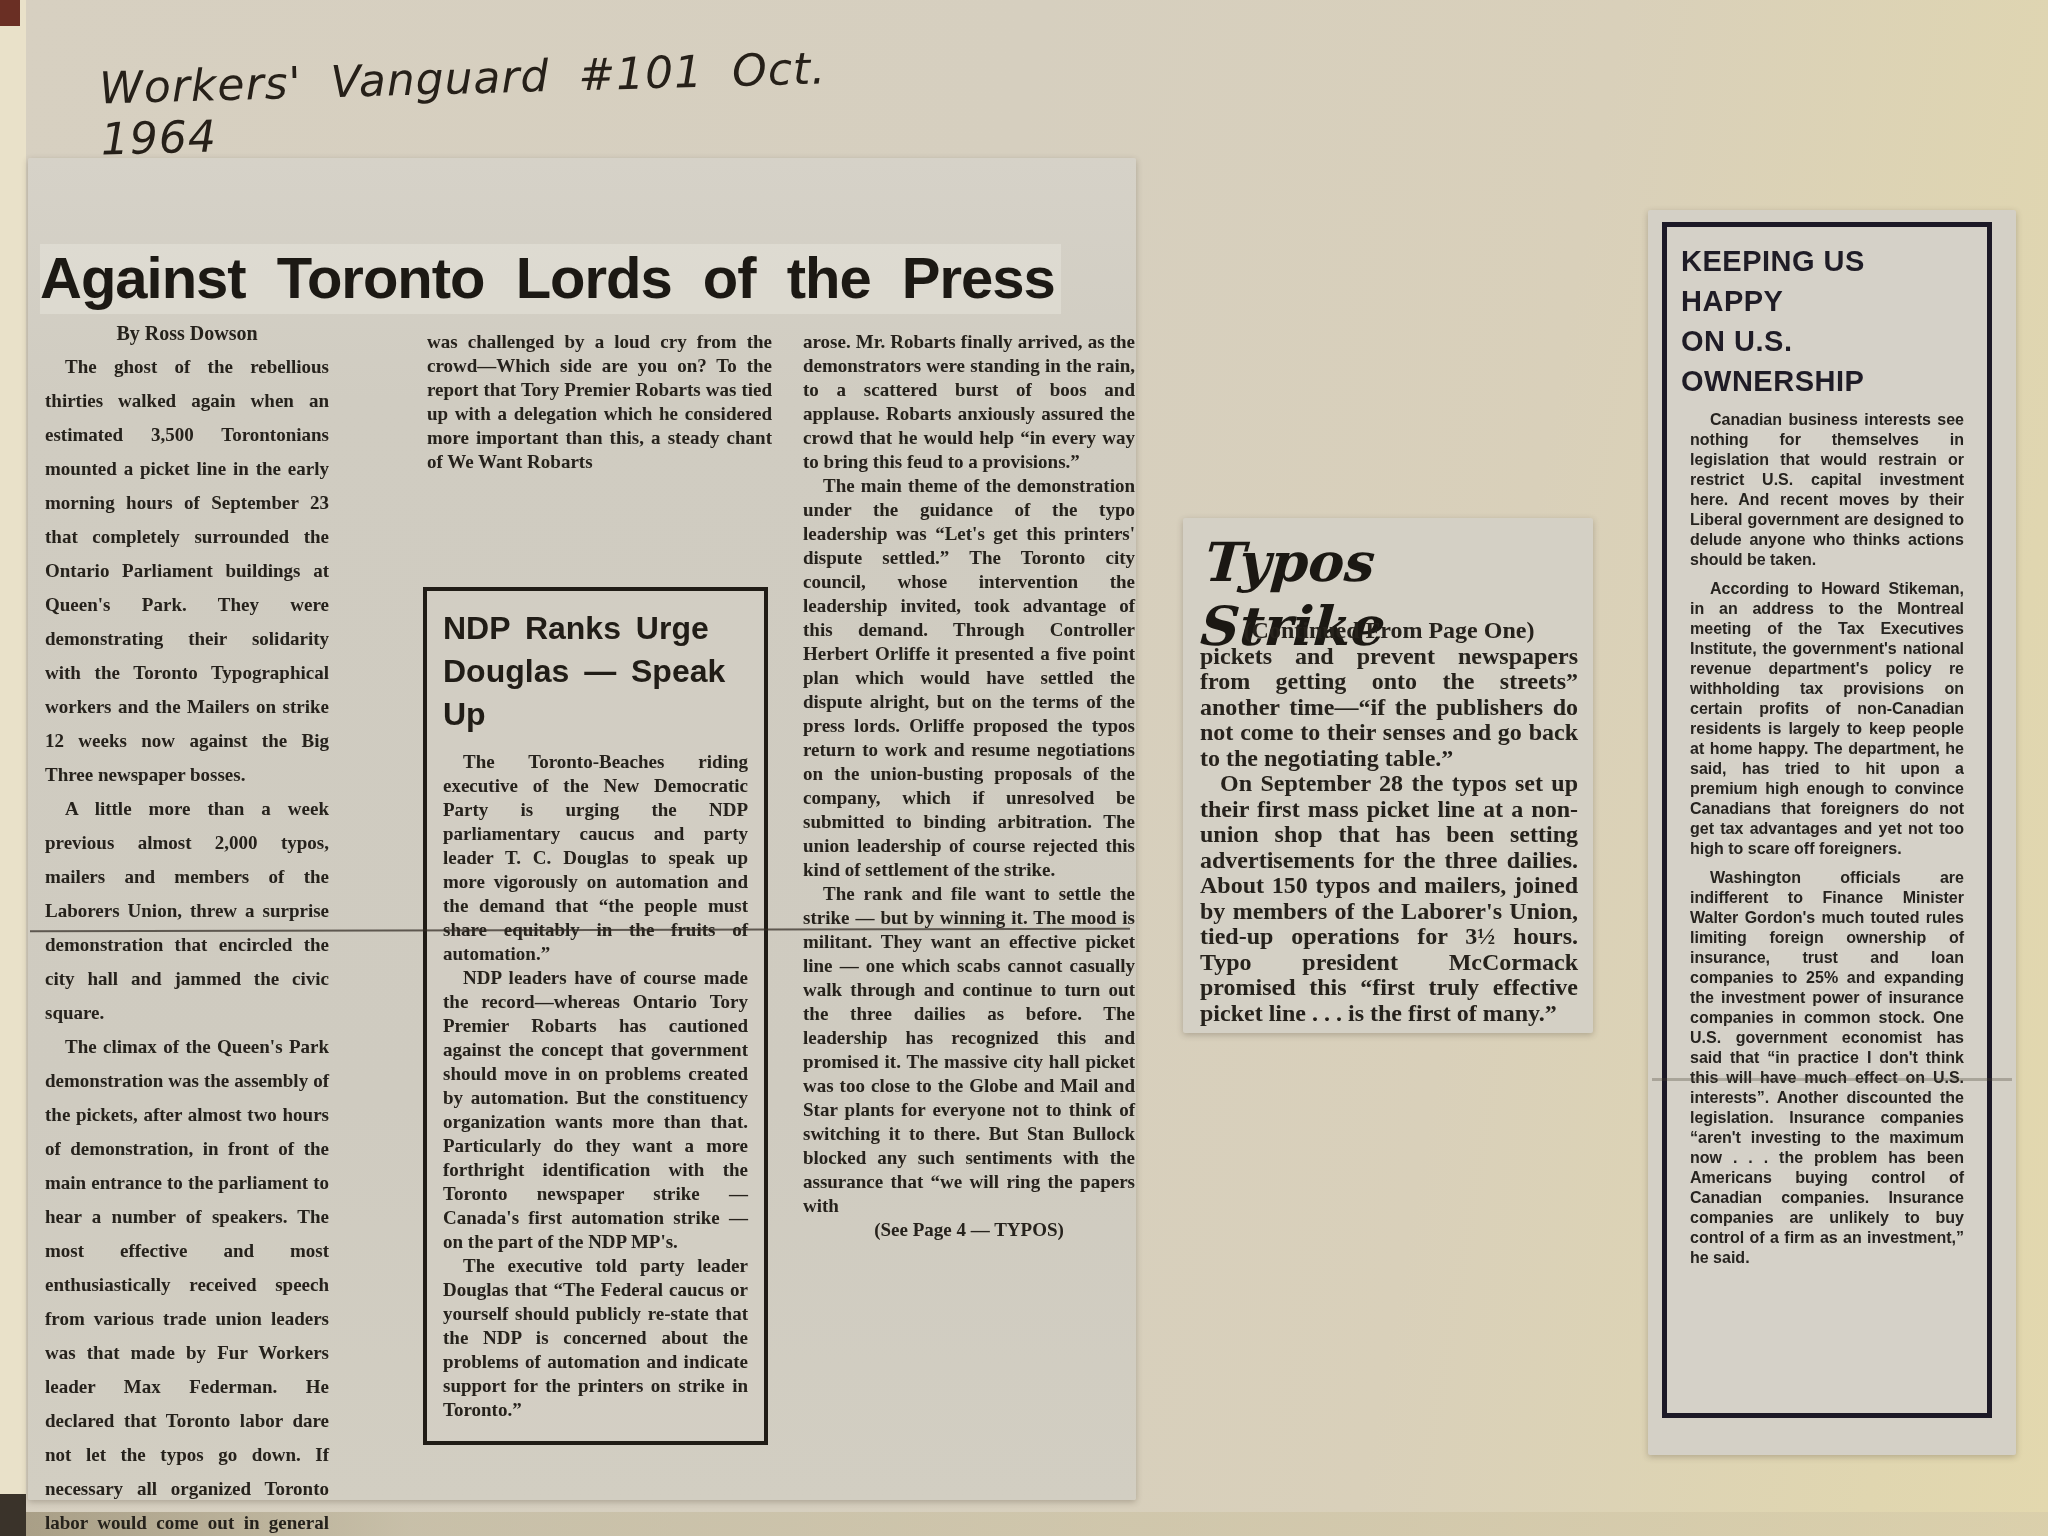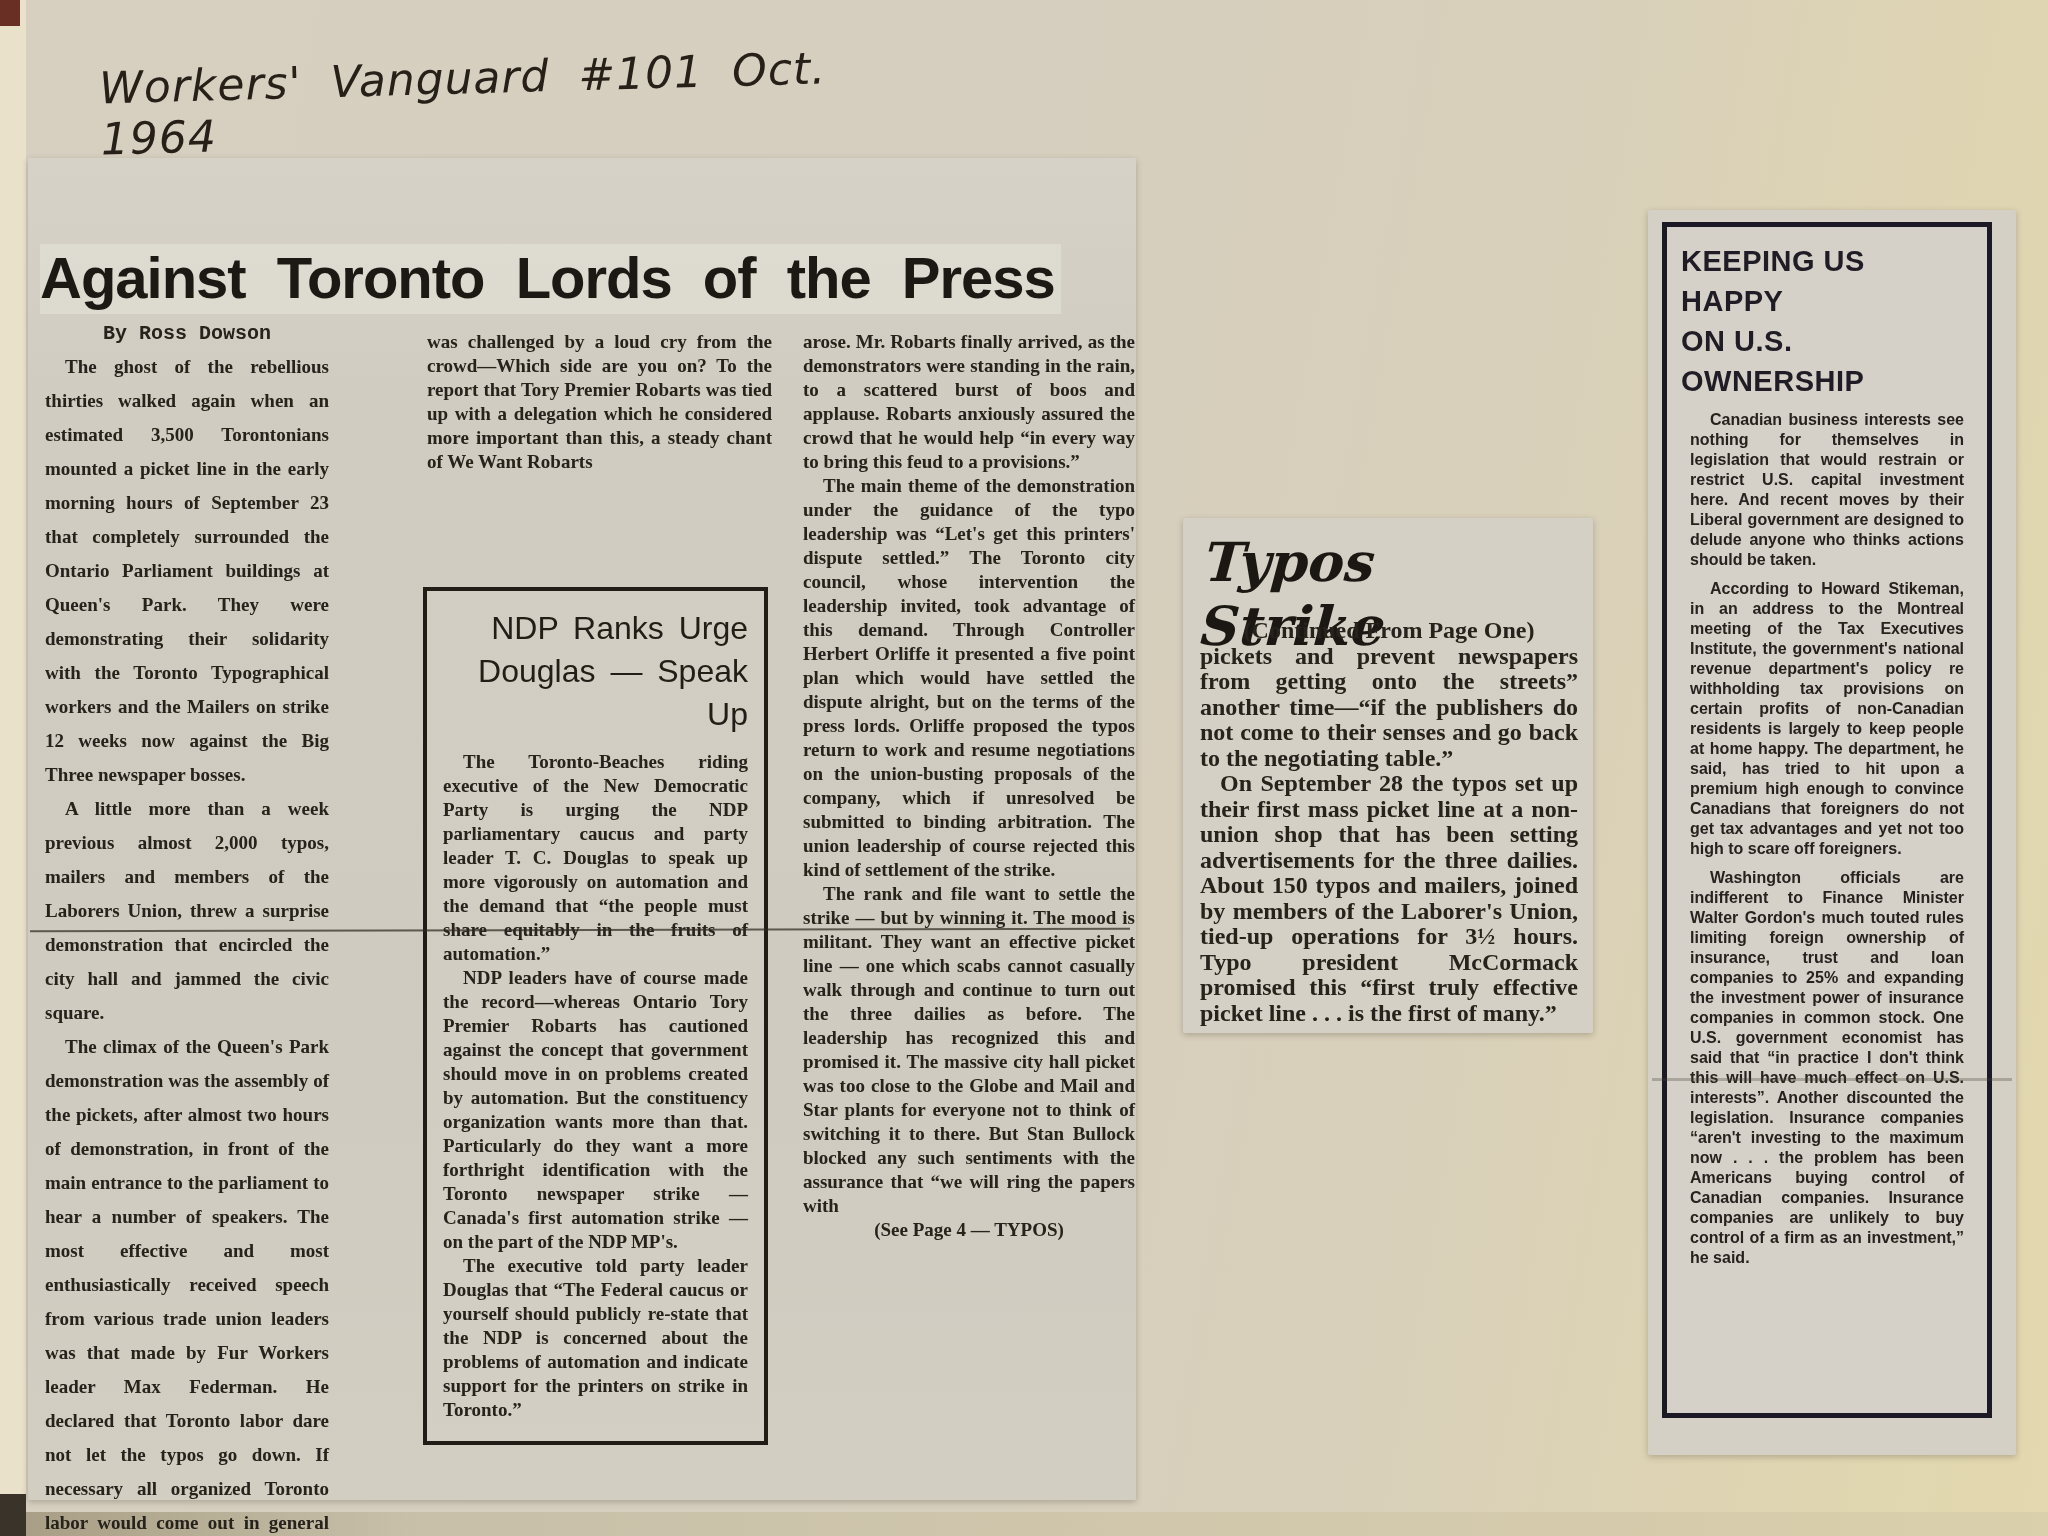--- a/index.html
+++ b/index.html
@@ -28,35 +28,35 @@
     position:absolute;left:100px;top:52px;width:760px;
     font-family:"DejaVu Sans",sans-serif;font-style:italic;font-weight:500;
     font-size:44px;color:#262019;transform:rotate(-1.6deg);word-spacing:14px;letter-spacing:1px;
   }
   
   #headline{position:absolute;left:40px;top:176px;width:1060px;color:#1c1914;
     font-family:"Liberation Sans",sans-serif;font-weight:700;font-size:58px;line-height:68px;
     word-spacing:16px;letter-spacing:-1px;}
   #headline .hl{background:rgba(230,227,219,.55);display:inline-block;padding:0 6px 2px 0;}
   #byline{position:absolute;left:45px;top:322px;width:284px;text-align:center;
-    font-family:Liberation Mono, monospace;font-weight:700;font-size:20px;color:#26221c;}
+    font-family:Liberation Serif, serif;font-weight:700;font-size:20px;color:#26221c;}
   
   .serif-body{color:#26221c;font-family:Liberation Serif, serif;font-weight:700;
     font-size:19px;line-height:24px;text-align:justify;}
   .serif-body p{margin:0;}
   .ind{text-indent:20px;}
   #col1{position:absolute;left:45px;top:350px;width:284px;line-height:34px;}
   #col2{position:absolute;left:427px;top:330px;width:345px;}
   #col3{position:absolute;left:803px;top:330px;width:332px;}
   .see-note{text-align:center;font-weight:700;text-indent:0;margin-top:2px;}
   
   #ndp-box{position:absolute;left:423px;top:587px;width:345px;height:858px;
     border:4px solid #201c16;box-sizing:border-box;padding:16px 16px 0 16px;background:rgba(214,210,200,.35);}
-  #ndp-title{font-family:"Liberation Sans",sans-serif;font-weight:400;font-size:32px;line-height:43px;
-    text-align:right;color:#211d17;word-spacing:6px;margin-bottom:14px;}
+  #ndp-title{font-family:"Liberation Sans",sans-serif;font-weight:700;font-size:32px;line-height:43px;
+    text-align:left;color:#211d17;word-spacing:6px;margin-bottom:14px;}
   
   #typos-headline{position:absolute;left:1203px;top:530px;width:380px;
     font-family:"DejaVu Serif",serif;font-weight:700;font-style:italic;font-size:54px;color:#1b1813;
     letter-spacing:0px;word-spacing:10px;transform:skewX(-4deg);}
   #typos-body{position:absolute;left:1200px;top:618px;width:378px;font-size:24px;line-height:25.5px;}
   .cont-note{text-align:center;text-indent:0;font-weight:700;}
   
   #own-box{position:absolute;left:1662px;top:222px;width:330px;min-height:1196px;
     border:5px solid #1c1926;box-sizing:border-box;padding:14px 14px 10px 14px;
     background:rgba(215,212,204,.30);}

